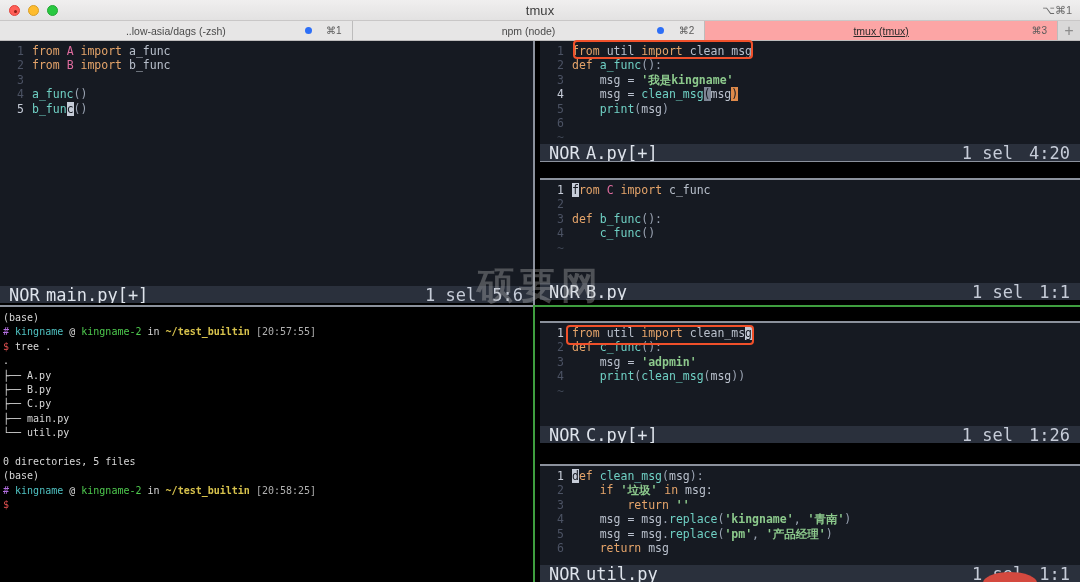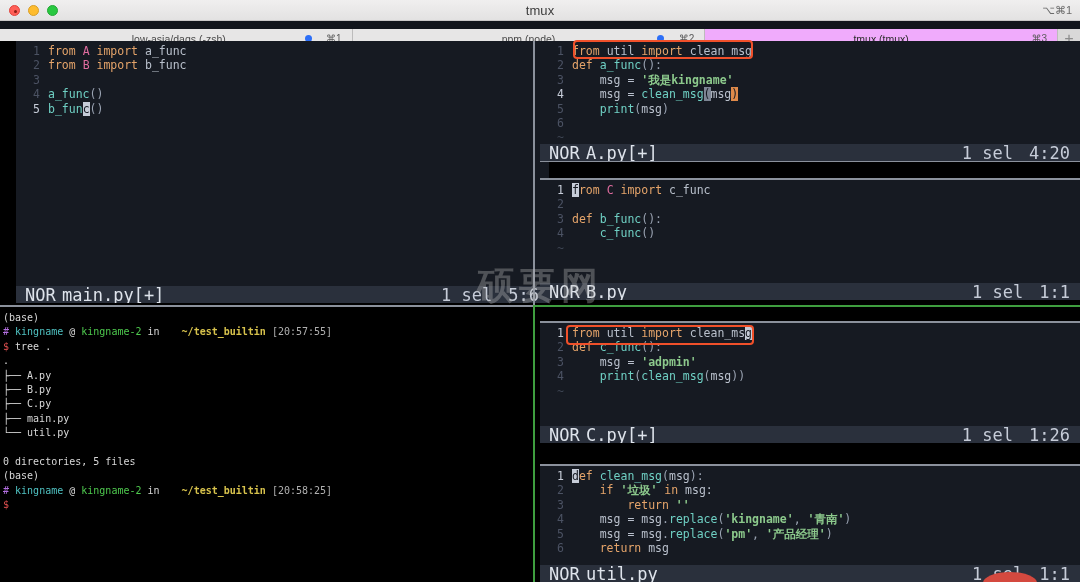--- a/index.html
+++ b/index.html
@@ -30,28 +30,28 @@
     line-height:21px; letter-spacing:.1px;
   }
   .win-shortcut {
     position:absolute; right:8px; top:0; line-height:21px;
     font-family:"Liberation Sans", sans-serif; font-size:11px; color:#6a6a6a;
   }
 
   
   .tabbar {
     position:absolute; left:0; top:21px; width:1080px; height:20px;
-    background:#d9d8d8; display:flex; border-bottom:1px solid #bdbcbc;margin-top:8px;
+    background:#d9d8d8; display:flex; border-bottom:1px solid #bdbcbc;
   }
   .tab {
     position:relative; height:19px; display:flex; align-items:center; justify-content:center;
     font-family:"Liberation Sans", sans-serif; font-size:10.5px; color:#4a4a4a;
     border-right:1px solid #bdbcbc; background:#e7e6e6;
   }
-  .tab.active { background:#f0abfc; color:#2c2c2c; }
+  .tab.active { background:#fca5a5; color:#2c2c2c;text-decoration:underline; }
   .tab .dot {
     position:absolute; right:40px; width:7px; height:7px; border-radius:50%;
     background:#2d6ff7;
   }
   .tab .sc {
     position:absolute; right:10px; font-size:10px; color:#5a5a5a;
   }
   .tab-add {
     width:22px; display:flex; align-items:center; justify-content:center;
     color:#8c8c8c; font-size:15px; background:#d9d8d8;
@@ -94,21 +94,21 @@
   .statusline .mode { width:46px; text-align:left; padding-left:9px; color:#dfe4ec; }
   .statusline .fname { color:#dfe4ec; }
   .statusline .right { margin-left:auto; padding-right:10px; display:flex; gap:16px; }
 
   
   .term {
     position:absolute; background:#000; overflow:hidden;
     font-family:"DejaVu Sans Mono", monospace; font-size:10px; line-height:14.4px;
     color:#d0d0d0; padding:4px 0 0 3px; white-space:pre;
   }
-  .t-cyan{color:#4fc1c1;margin-top:8px;} .t-green{color:#4ec94e;} .t-yellow{color:#d7c24c;margin-left:16px;}
+  .t-cyan{color:#4fc1c1;margin-top:8px;} .t-green{color:#4ec94e;} .t-yellow{color:#d7c24c;}
   .t-red{color:#e05050;} .t-magenta{color:#b36fe0;} .t-white{color:#d8d8d8;}
   .t-grey{color:#b0b0b0;} .t-bold{font-weight:bold;}
 
   
   .divider { position:absolute; background:#8b919c; }
   .divider.green { background:#3f9e3f; }
 
   
   .annot {
     position:absolute; border:2px solid #f0502a; border-radius:4px;
@@ -162,21 +162,21 @@
       </div>
       <div class="tab active" style="width: 352.667px;">
         <span>tmux (tmux)</span>
         <span class="sc">⌘3</span>
       </div>
       <div class="tab-add">+</div>
     </div>
 
   <div class="panes">
 
-    <div class="pane" id="pane-main" style="left:16px;top:0;width:533px;height:262px;">
+    <div class="pane" id="pane-main" style="left:0;top:0;width:533px;height:262px;">
       <div class="code"><div><span class="ln">1</span><span class="kw">from </span><span class="mod">A</span><span class="id"> </span><span class="kw">import</span><span class="id"> a_func</span></div><div><span class="ln">2</span><span class="kw">from </span><span class="mod">B</span><span class="id"> </span><span class="kw">import</span><span class="id"> b_func</span></div><div><span class="ln">3</span> </div><div><span class="ln">4</span><span class="fn">a_func</span><span class="punct">()</span></div><div><span class="ln cur">5</span><span class="fn">b_fun</span><span class="cursor">c</span><span class="punct">()</span></div></div>
       <div class="statusline">
         <span class="mode">NOR</span>
         <span class="fname">main.py[+]</span>
         <span class="right">
           <span>1 sel</span>
           <span>5:6</span>
         </span>
       </div>
     </div>

